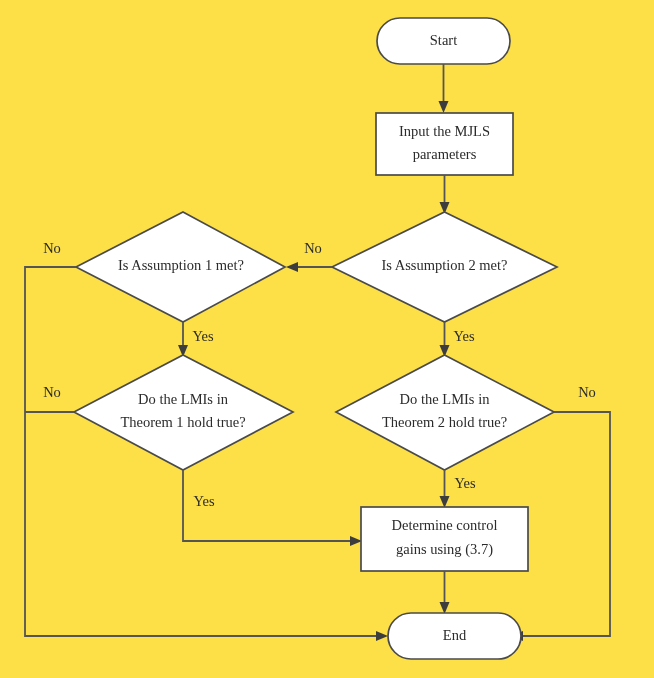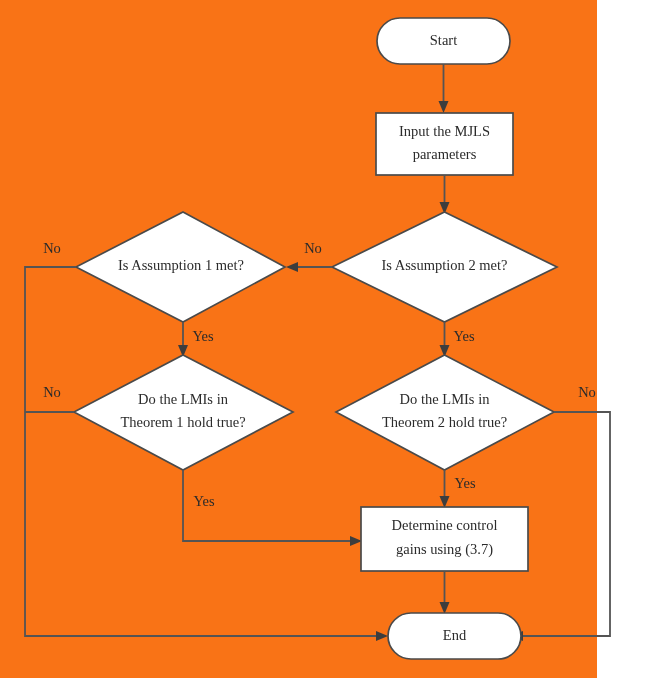--- a/index.html
+++ b/index.html
@@ -8,23 +8,23 @@
     background: #ffffff;
   }
   body {
     width: 654px;
     height: 678px;
     font-family: "Liberation Serif", "DejaVu Serif", serif;
     overflow: hidden;
   }
   #flowchart-root {
     position: relative;
-    width: 597px;
+    width: 654px;
     height: 678px;
-    background: #f97316;
+    background: #fde047;
   }
   svg.chart-canvas {
     display: block;
     width: 654px;
     height: 678px;
   }
   .node-shape {
     fill: #ffffff;
     stroke: #4a4a4a;
     stroke-width: 1.7;

